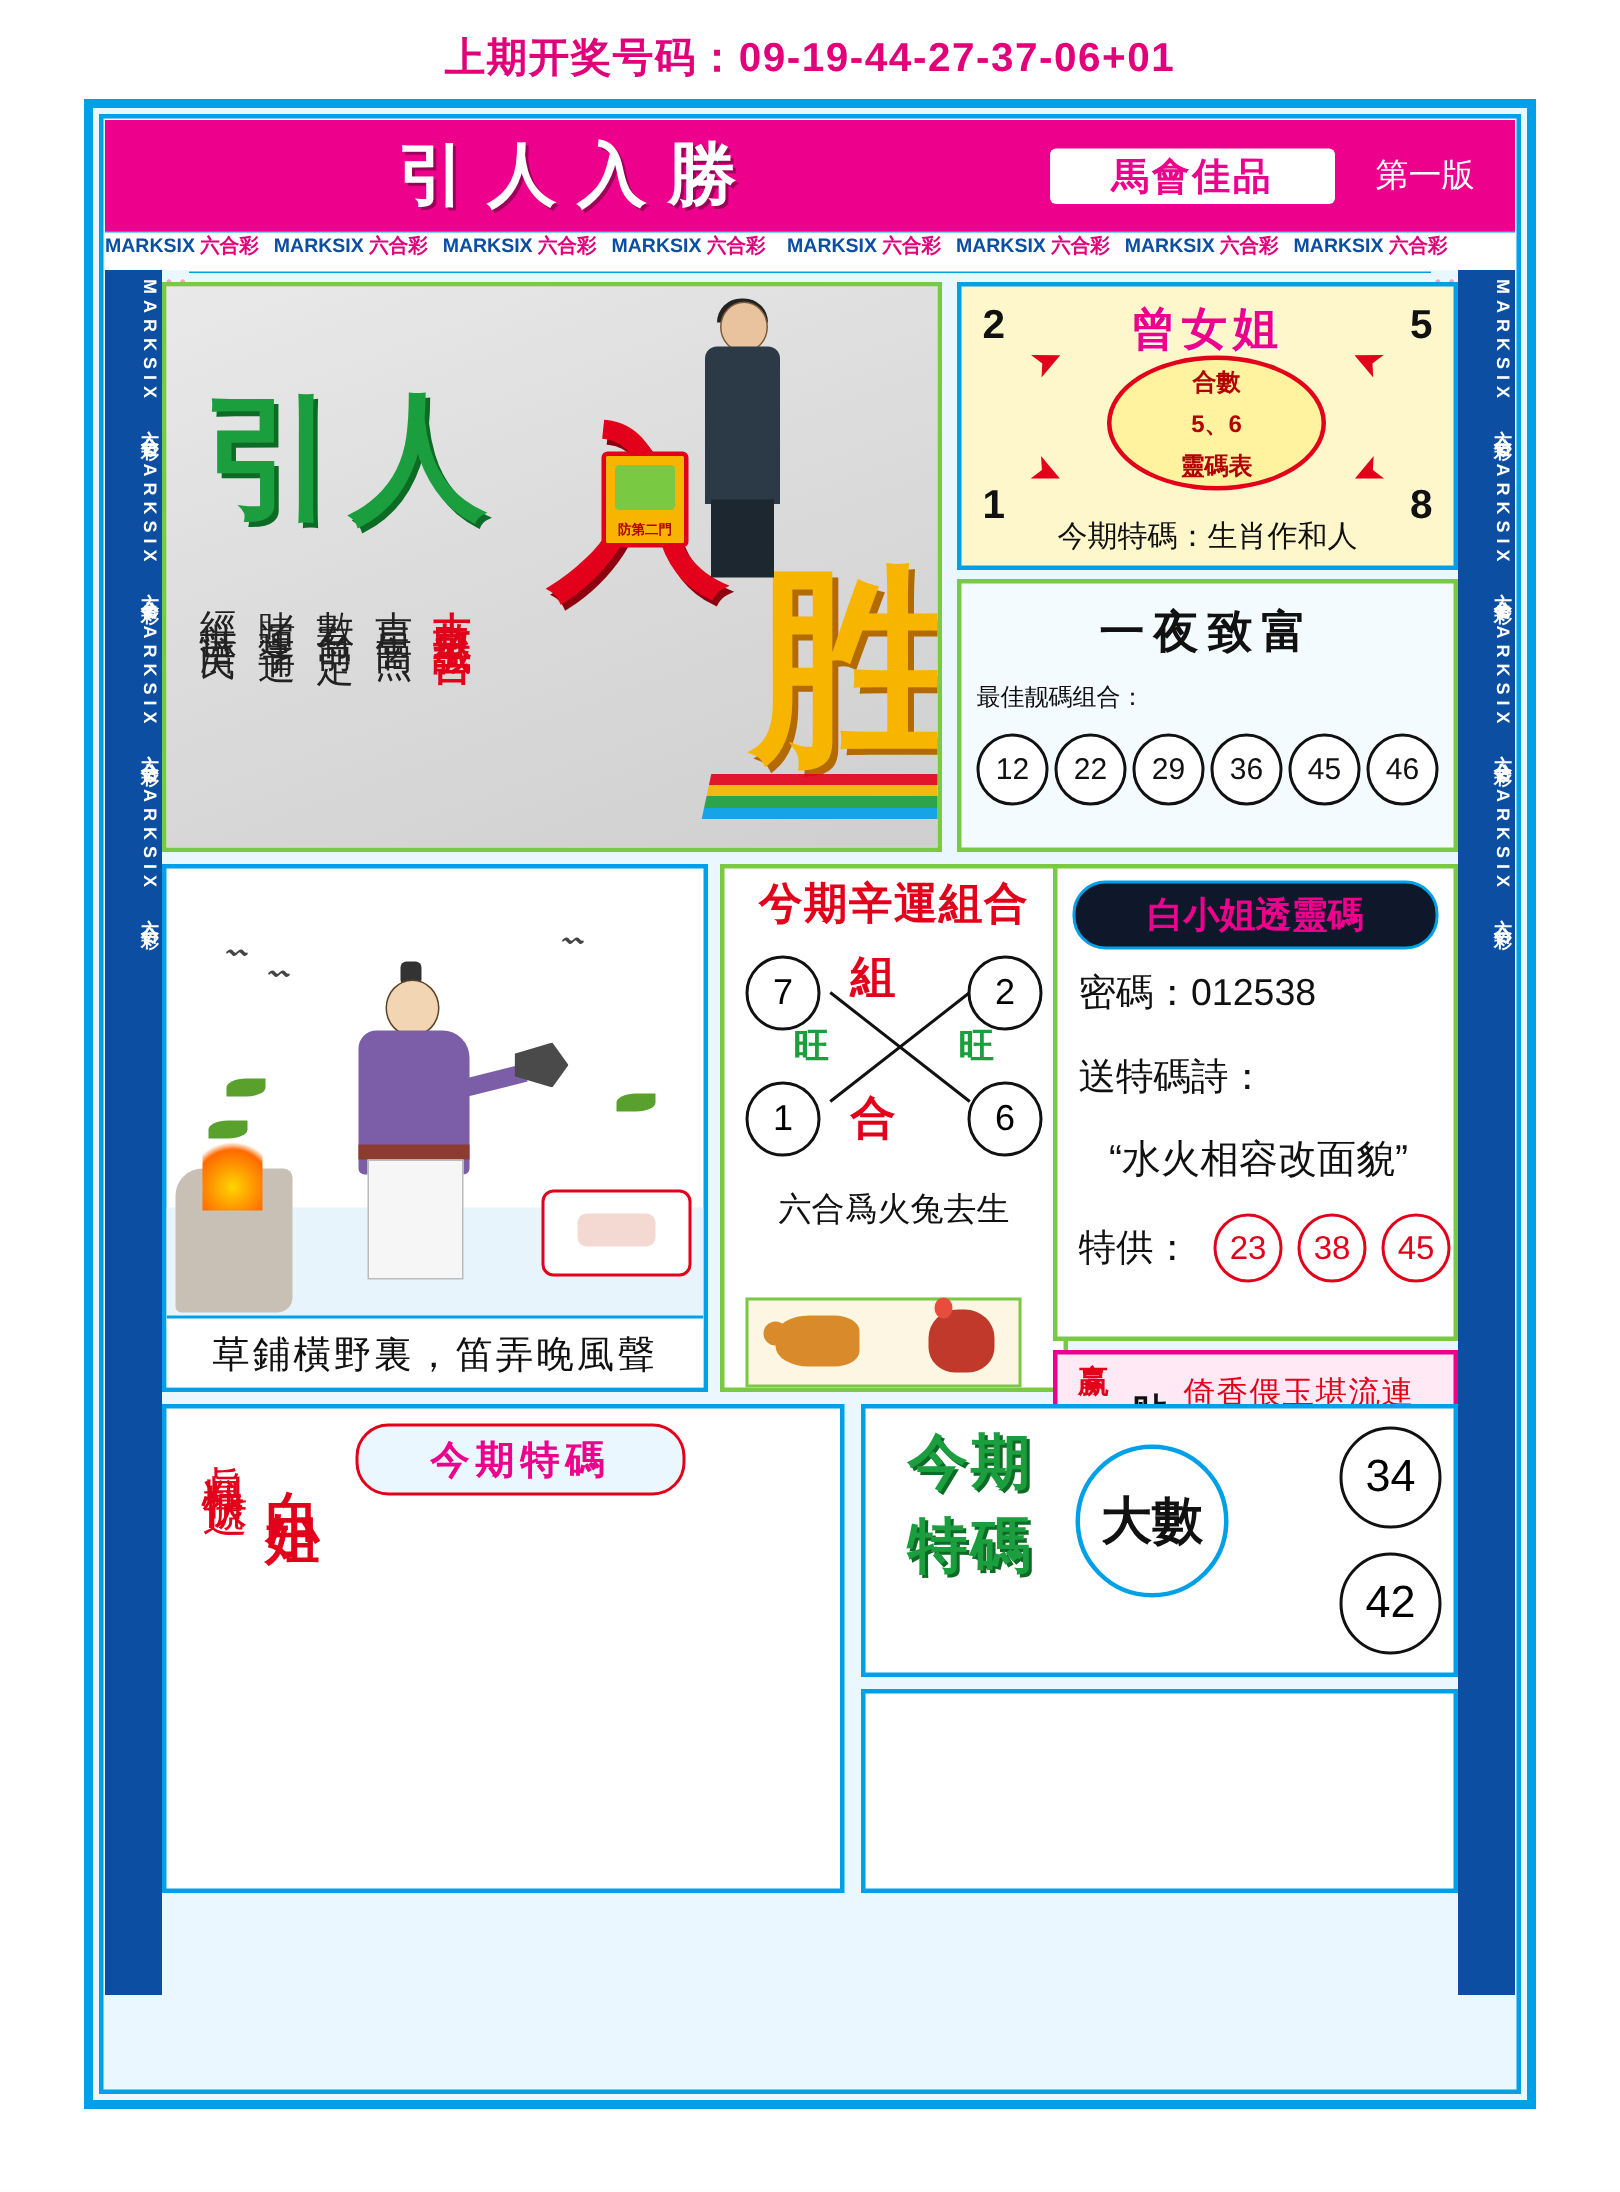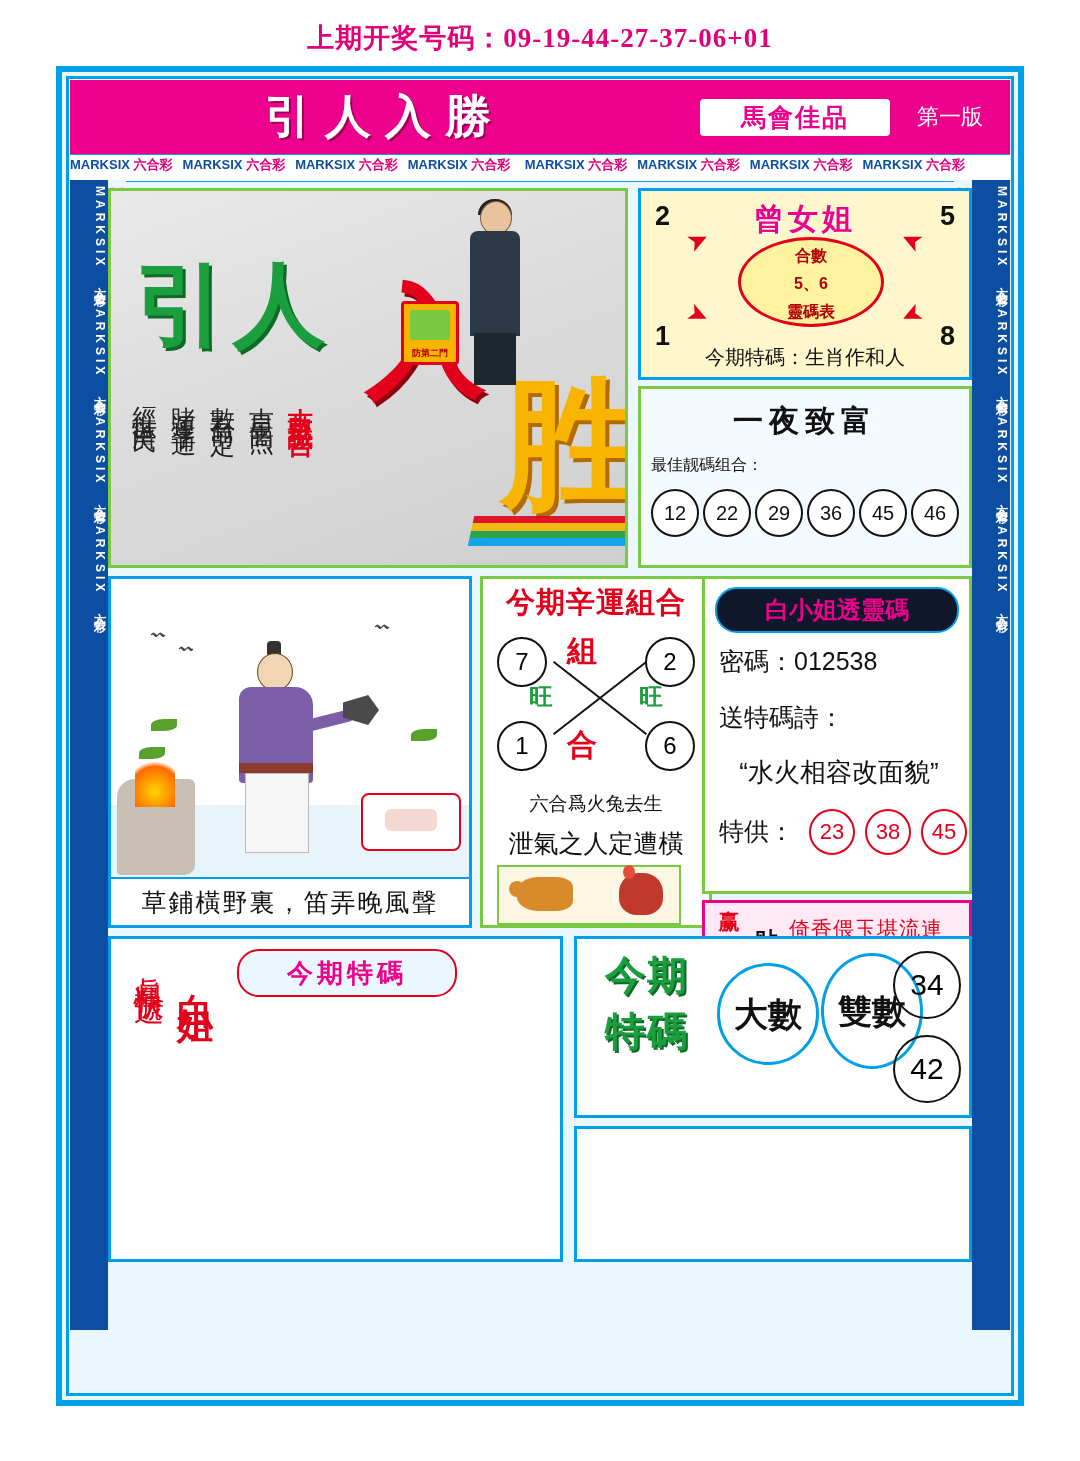--- a/index.html
+++ b/index.html
@@ -1,21 +1,21 @@
 <!DOCTYPE html>
 <html><head>
 <meta charset="utf-8">
 <style>
   html,body{margin:0;padding:0;background:#ffffff;}
   body{font-family:"Liberation Sans","DejaVu Sans",sans-serif;}
   .page{position:relative;width:1080px;height:1461px;overflow:hidden;background:#fff;}
 
   
   .topline{position:absolute;left:0;top:20px;width:1080px;text-align:center;}
-  .topline span{font-size:27px;font-weight:bold;color:#e2007a;letter-spacing:1px;font-family:Liberation Serif, serif;}
+  .topline span{font-size:27px;font-weight:bold;color:#e2007a;letter-spacing:1px;}
 
   
   .frame-outer{position:absolute;left:56px;top:66px;width:968px;height:1340px;border:6px solid #00a0e9;background:#eaf7fe;box-sizing:border-box;}
   .frame-inner{position:absolute;left:66px;top:76px;width:948px;height:1320px;border:3px solid #00a0e9;box-sizing:border-box;}
 
   
   .masthead{position:absolute;left:70px;top:80px;width:940px;height:74px;background:#ec008c;display:flex;align-items:center;}
   .mh-issue{width:210px;text-align:center;color:#fff;font-size:30px;font-weight:bold;}
   .mh-title{flex:1;text-align:center;color:#fff;font-size:46px;font-weight:bold;letter-spacing:14px;text-shadow:2px 2px 0 #9c0059;}
   .mh-badge{width:190px;}
@@ -111,21 +111,21 @@
   .lk{position:absolute;width:46px;height:46px;border-radius:50%;border:2px solid #111;background:#fff;display:flex;align-items:center;justify-content:center;font-size:24px;}
   .lk7{left:14px;top:8px;} .lk2{right:14px;top:8px;}
   .lk1{left:14px;top:92px;} .lk6{right:14px;top:92px;}
   .lk-zu{position:absolute;left:84px;top:2px;font-size:30px;font-weight:bold;color:#e2001a;}
   .lk-he{position:absolute;left:84px;top:96px;font-size:30px;font-weight:bold;color:#e2001a;}
   .lk-w1{position:absolute;left:46px;top:52px;font-size:24px;font-weight:bold;color:#1b9e3e;}
   .lk-w2{position:absolute;right:46px;top:52px;font-size:24px;font-weight:bold;color:#1b9e3e;}
   .lk-x{position:absolute;left:58px;top:22px;width:100px;height:96px;}
   .lk-x:before,.lk-x:after{content:"";position:absolute;left:0;top:46px;width:118px;height:2px;background:#111;}
   .lk-x:before{transform:rotate(38deg);} .lk-x:after{transform:rotate(-38deg);}
-  .lucky-p1{position:absolute;left:6px;top:212px;right:6px;text-align:center;font-size:19px;color:#111;}
+  .lucky-p1{position:absolute;left:6px;top:212px;right:6px;text-align:center;font-size:22px;color:#111;}
   .lucky-p2{position:absolute;left:6px;top:248px;right:6px;text-align:center;font-size:25px;color:#111;}
   .lucky-animals{position:absolute;left:14px;top:286px;width:180px;height:56px;border:2px solid #7ac943;background:#fdf6e3;}
   .an-tiger{position:absolute;left:18px;top:10px;width:56px;height:34px;background:#d98b2b;border-radius:40% 30% 30% 40%;}
   .an-tiger:after{content:"";position:absolute;left:-8px;top:4px;width:16px;height:16px;border-radius:50%;background:#d98b2b;}
   .an-rooster{position:absolute;right:16px;top:6px;width:44px;height:42px;background:#c0392b;border-radius:45% 45% 40% 40%;}
   .an-rooster:after{content:"";position:absolute;left:4px;top:-8px;width:12px;height:14px;background:#e74c3c;border-radius:50%;}
 
   
   .bai{left:594px;top:394px;width:270px;height:318px;border:3px solid #7ac943;background:#fff;}
   .bai-title{position:absolute;left:10px;top:8px;right:10px;height:42px;border:2px solid #00a0e9;border-radius:22px;background:#0f172a;display:flex;align-items:center;justify-content:center;font-size:24px;font-weight:bold;color:#ec008c;}
@@ -289,21 +289,20 @@
         <div class="lk lk7">7</div>
         <div class="lk lk2">2</div>
         <div class="lk lk1">1</div>
         <div class="lk lk6">6</div>
         <div class="lk-zu">組</div>
         <div class="lk-he">合</div>
         <div class="lk-w1">旺</div>
         <div class="lk-w2">旺</div>
       </div>
       <div class="lucky-p1">六合爲火兔去生</div>
-      <div class="lucky-p2">泄氣之人定遭橫</div>
       <div class="lucky-animals">
         <div class="an-tiger"></div>
         <div class="an-rooster"></div>
       </div>
     </div>
 
     <div class="box bai">
       <div class="bai-title">白小姐透靈碼</div>
       <div class="bai-line bai-l1">密碼：012538</div>
       <div class="bai-line bai-l2">送特碼詩：</div>
@@ -328,21 +327,20 @@
 
     <div class="box spec">
       <div class="spec-col">眞料快遞</div>
       <div class="spec-col2">白小姐</div>
       <div class="spec-badge">今期特碼</div>
     </div>
 
     <div class="box today">
       <div class="today-t">今期特碼</div>
       <div class="today-o1">大數</div>
-      <div class="today-o2">雙數</div>
       <div class="today-n1">34</div>
       <div class="today-n2">42</div>
     </div>
 
     <div class="box blank"></div>
 
   </div>
 </div>
 
 </body></html>

